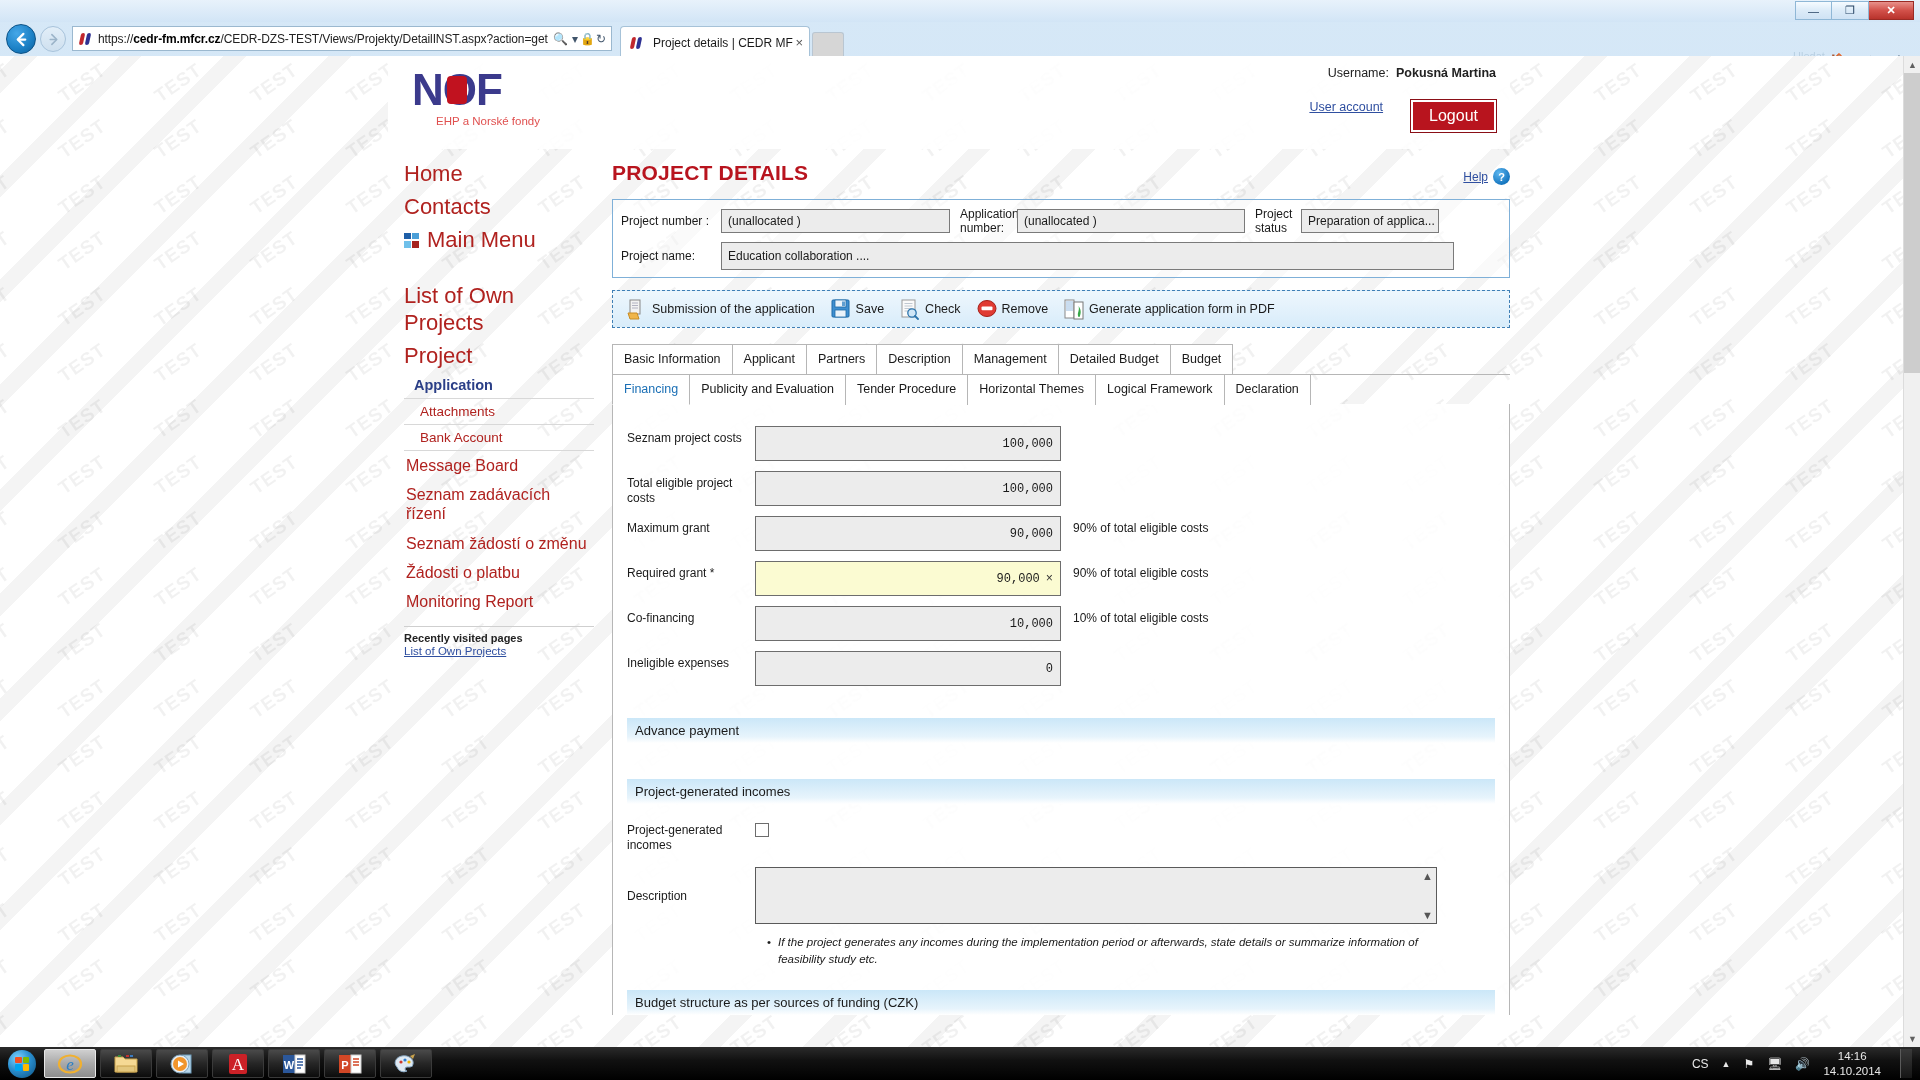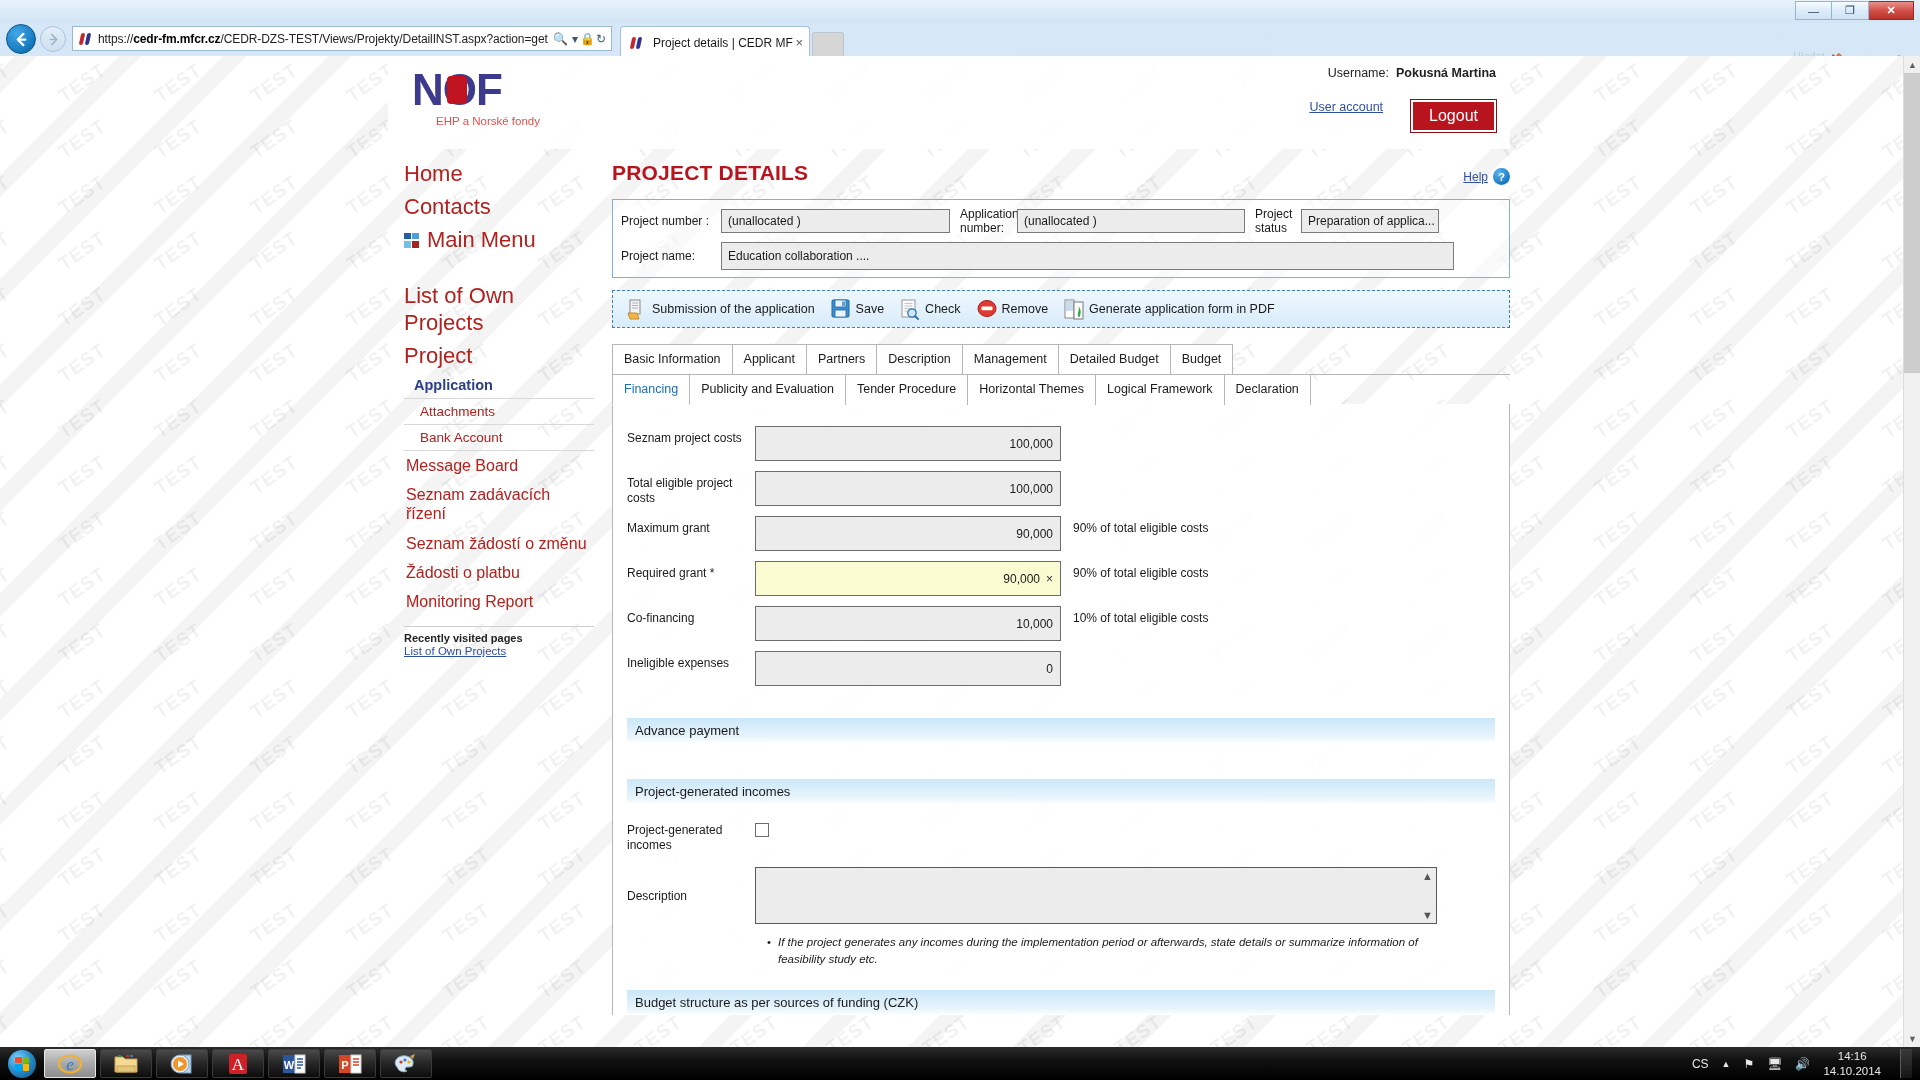--- a/index.html
+++ b/index.html
@@ -276,21 +276,21 @@
   }
   .frow { display: flex; align-items: flex-start; margin-bottom: 10px; }
   .flabel {
     width: 128px; flex: none; font-size: 12px; color: #1a1a1a;
     line-height: 1.25; padding-top: 5px;
   }
   .finput {
     width: 306px; flex: none; height: 35px;
     background: #ececec; border: 1px solid #6d6d6d;
     font-size: 12px; color: #1a1a1a;
-    display: flex; align-items: center; justify-content: flex-end; padding: 15px 7px;
+    display: flex; align-items: center; justify-content: flex-end; padding: 15px 7px; font-family: Liberation Mono, monospace;
   }
   .finput.required { background: #fbfbd2; }
   .finput .clear-x { margin-left: 6px; color: #333; font-size: 12px; }
   .fnote { font-size: 12px; color: #1a1a1a; margin-left: 12px; padding-top: 5px; }
   .section-gap { height: 22px; }
   #checkbox-pgi {
     width: 14px; height: 14px; background: #fff; border: 1px solid #6d6d6d;
     margin-top: 5px;
   }
   #desc-box {

